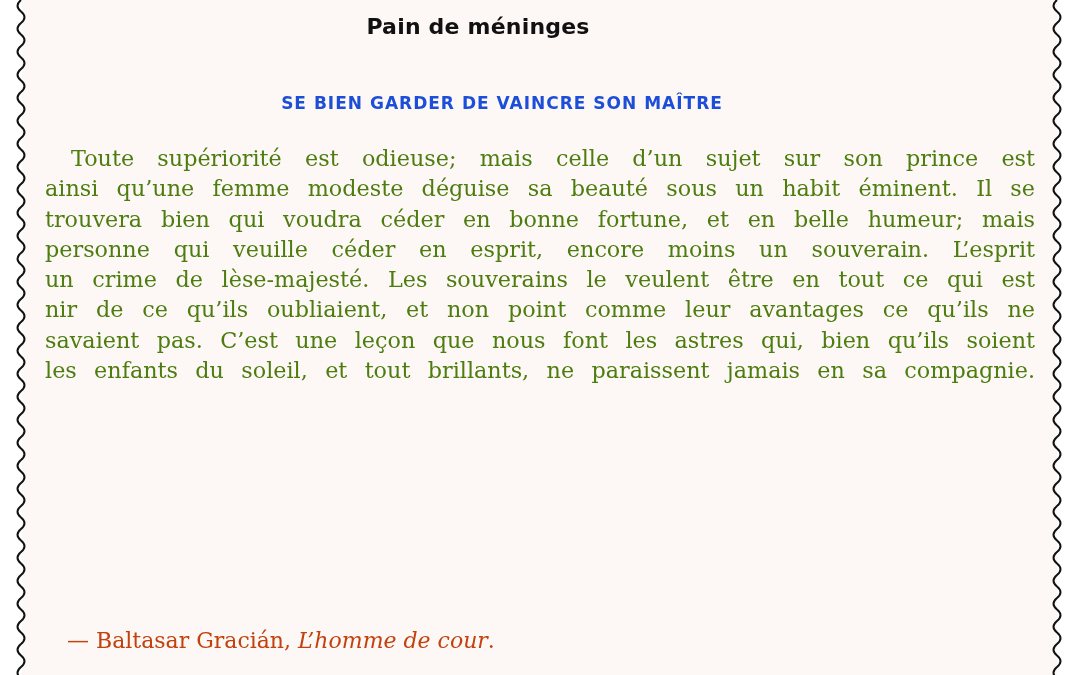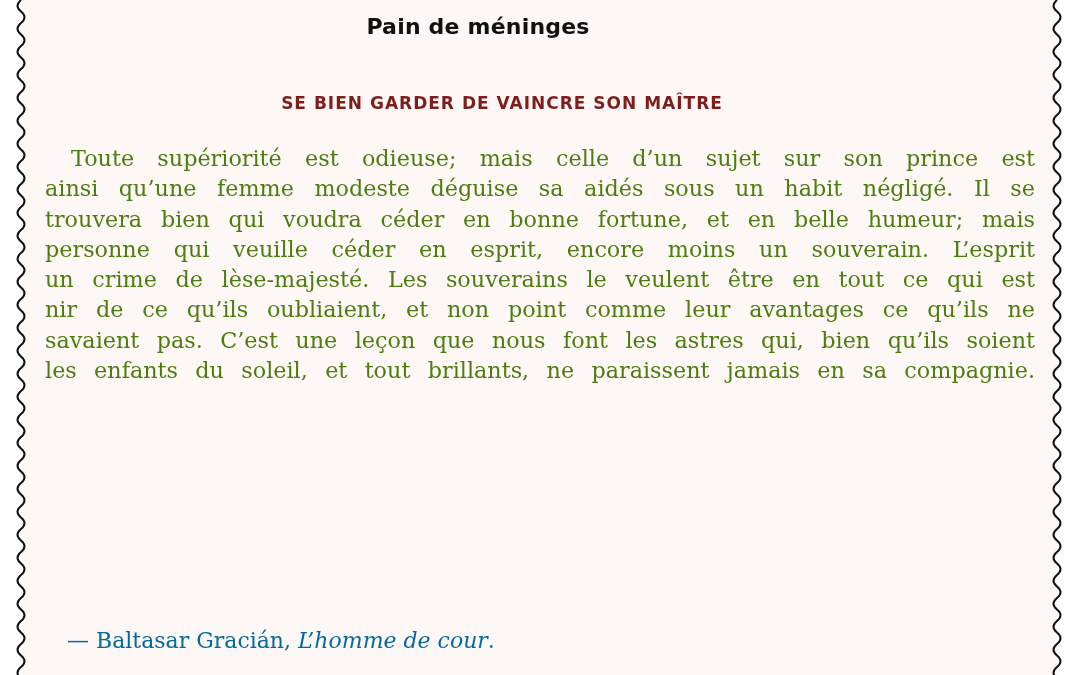--- a/index.html
+++ b/index.html
@@ -43,21 +43,21 @@
     }
     .subheading {
       position: absolute;
       left: 0;
       width: 1004px;
       top: 93px;
       text-align: center;
       font-family: "DejaVu Sans", sans-serif;
       font-weight: bold;
       font-size: 17px;
-      color: #7f1d1d;
+      color: #1d4ed8;
       letter-spacing: 1px;
     }
     .body-text {
       position: absolute;
       left: 45px;
       top: 143px;
       width: 990px;
       font-family: "DejaVu Serif", serif;
       font-size: 22.3px;
       line-height: 30.3px;
@@ -74,21 +74,21 @@
     }
     .line.last {
       text-align-last: justify;
     }
     .attribution {
       position: absolute;
       left: 67px;
       top: 628px;
       font-family: "DejaVu Serif", serif;
       font-size: 22px;
-      color: #0369a1;
+      color: #c2410c;
       white-space: nowrap;
     }
     .attribution .work {
       font-style: italic;
     }
   </style>
 </head>
 <body>
 
 <div class="panel"></div>
@@ -98,21 +98,21 @@
 </svg>
 <svg class="wave right" viewBox="0 0 12 675" preserveAspectRatio="none">
   <path id="wavePathR" d="M 6 0 Q -1 5.75 6 11.5 Q 13 17.25 6 23 Q -1 28.75 6 34.5 Q 13 40.25 6 46 Q -1 51.75 6 57.5 Q 13 63.25 6 69 Q -1 74.75 6 80.5 Q 13 86.25 6 92 Q -1 97.75 6 103.5 Q 13 109.25 6 115 Q -1 120.75 6 126.5 Q 13 132.25 6 138 Q -1 143.75 6 149.5 Q 13 155.25 6 161 Q -1 166.75 6 172.5 Q 13 178.25 6 184 Q -1 189.75 6 195.5 Q 13 201.25 6 207 Q -1 212.75 6 218.5 Q 13 224.25 6 230 Q -1 235.75 6 241.5 Q 13 247.25 6 253 Q -1 258.75 6 264.5 Q 13 270.25 6 276 Q -1 281.75 6 287.5 Q 13 293.25 6 299 Q -1 304.75 6 310.5 Q 13 316.25 6 322 Q -1 327.75 6 333.5 Q 13 339.25 6 345 Q -1 350.75 6 356.5 Q 13 362.25 6 368 Q -1 373.75 6 379.5 Q 13 385.25 6 391 Q -1 396.75 6 402.5 Q 13 408.25 6 414 Q -1 419.75 6 425.5 Q 13 431.25 6 437 Q -1 442.75 6 448.5 Q 13 454.25 6 460 Q -1 465.75 6 471.5 Q 13 477.25 6 483 Q -1 488.75 6 494.5 Q 13 500.25 6 506 Q -1 511.75 6 517.5 Q 13 523.25 6 529 Q -1 534.75 6 540.5 Q 13 546.25 6 552 Q -1 557.75 6 563.5 Q 13 569.25 6 575 Q -1 580.75 6 586.5 Q 13 592.25 6 598 Q -1 603.75 6 609.5 Q 13 615.25 6 621 Q -1 626.75 6 632.5 Q 13 638.25 6 644 Q -1 649.75 6 655.5 Q 13 661.25 6 667 Q -1 672.75 6 678.5 Q 13 684.25 6 690 Q -1 695.75 6 701.5 Q 13 707.25 6 713" fill="none" stroke="#111111" stroke-width="2"></path>
 </svg>
 
 <div class="heading">Pain de méninges</div>
 <div class="subheading">SE BIEN GARDER DE VAINCRE SON MAÎTRE</div>
 
 <div class="body-text">
   <span class="line first">Toute supériorité est odieuse; mais celle d’un sujet sur son prince est</span>
-  <span class="line">ainsi qu’une femme modeste déguise sa aidés sous un habit négligé. Il se</span>
+  <span class="line">ainsi qu’une femme modeste déguise sa beauté sous un habit éminent. Il se</span>
   <span class="line">trouvera bien qui voudra céder en bonne fortune, et en belle humeur; mais</span>
   <span class="line">personne qui veuille céder en esprit, encore moins un souverain. L’esprit</span>
   <span class="line">un crime de lèse-majesté. Les souverains le veulent être en tout ce qui est</span>
   <span class="line">nir de ce qu’ils oubliaient, et non point comme leur avantages ce qu’ils ne</span>
   <span class="line">savaient pas. C’est une leçon que nous font les astres qui, bien qu’ils soient</span>
   <span class="line last">les enfants du soleil, et tout brillants, ne paraissent jamais en sa compagnie.</span>
 </div>
 
 <div class="attribution"><span>— Baltasar Gracián, </span><span class="work">L’homme de cour</span><span>.</span></div>
 

